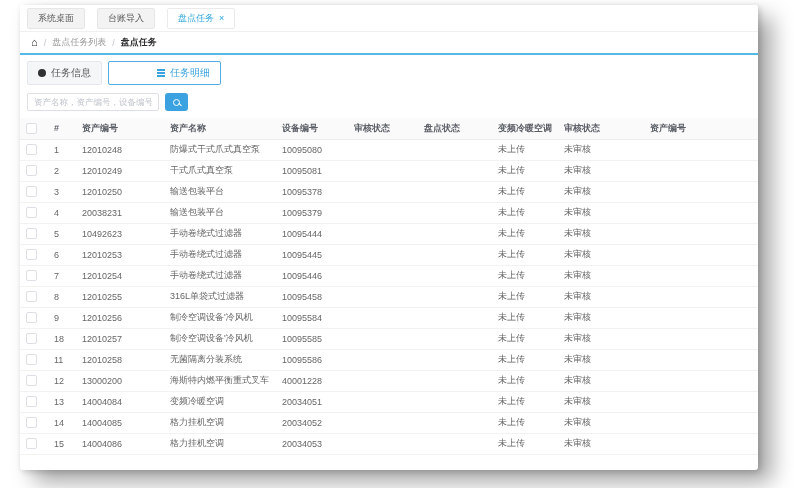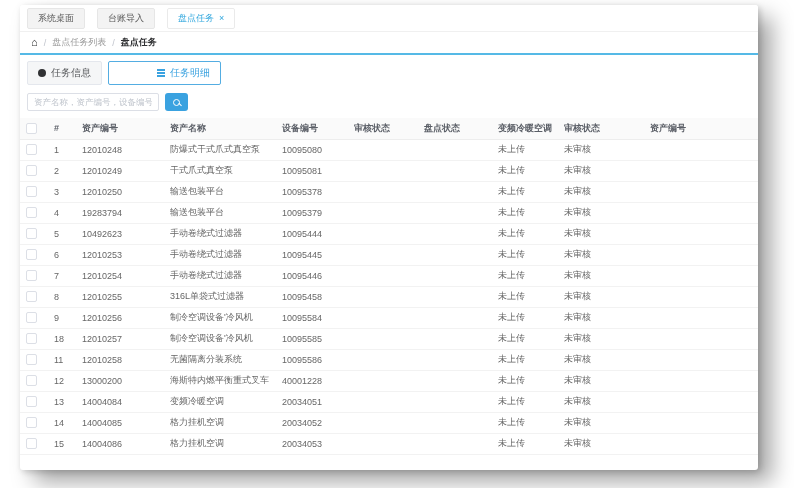--- a/index.html
+++ b/index.html
@@ -183,21 +183,21 @@
       <td>10095378</td>
       <td></td>
       <td></td>
       <td>未上传</td>
       <td>未审核</td>
       <td></td>
     </tr>
         <tr>
       <td><span class="cb"></span></td>
       <td>4</td>
-      <td>19283794</td>
+      <td>20038231</td>
       <td>输送包装平台</td>
       <td>10095379</td>
       <td></td>
       <td></td>
       <td>未上传</td>
       <td>未审核</td>
       <td></td>
     </tr>
         <tr>
       <td><span class="cb"></span></td>

